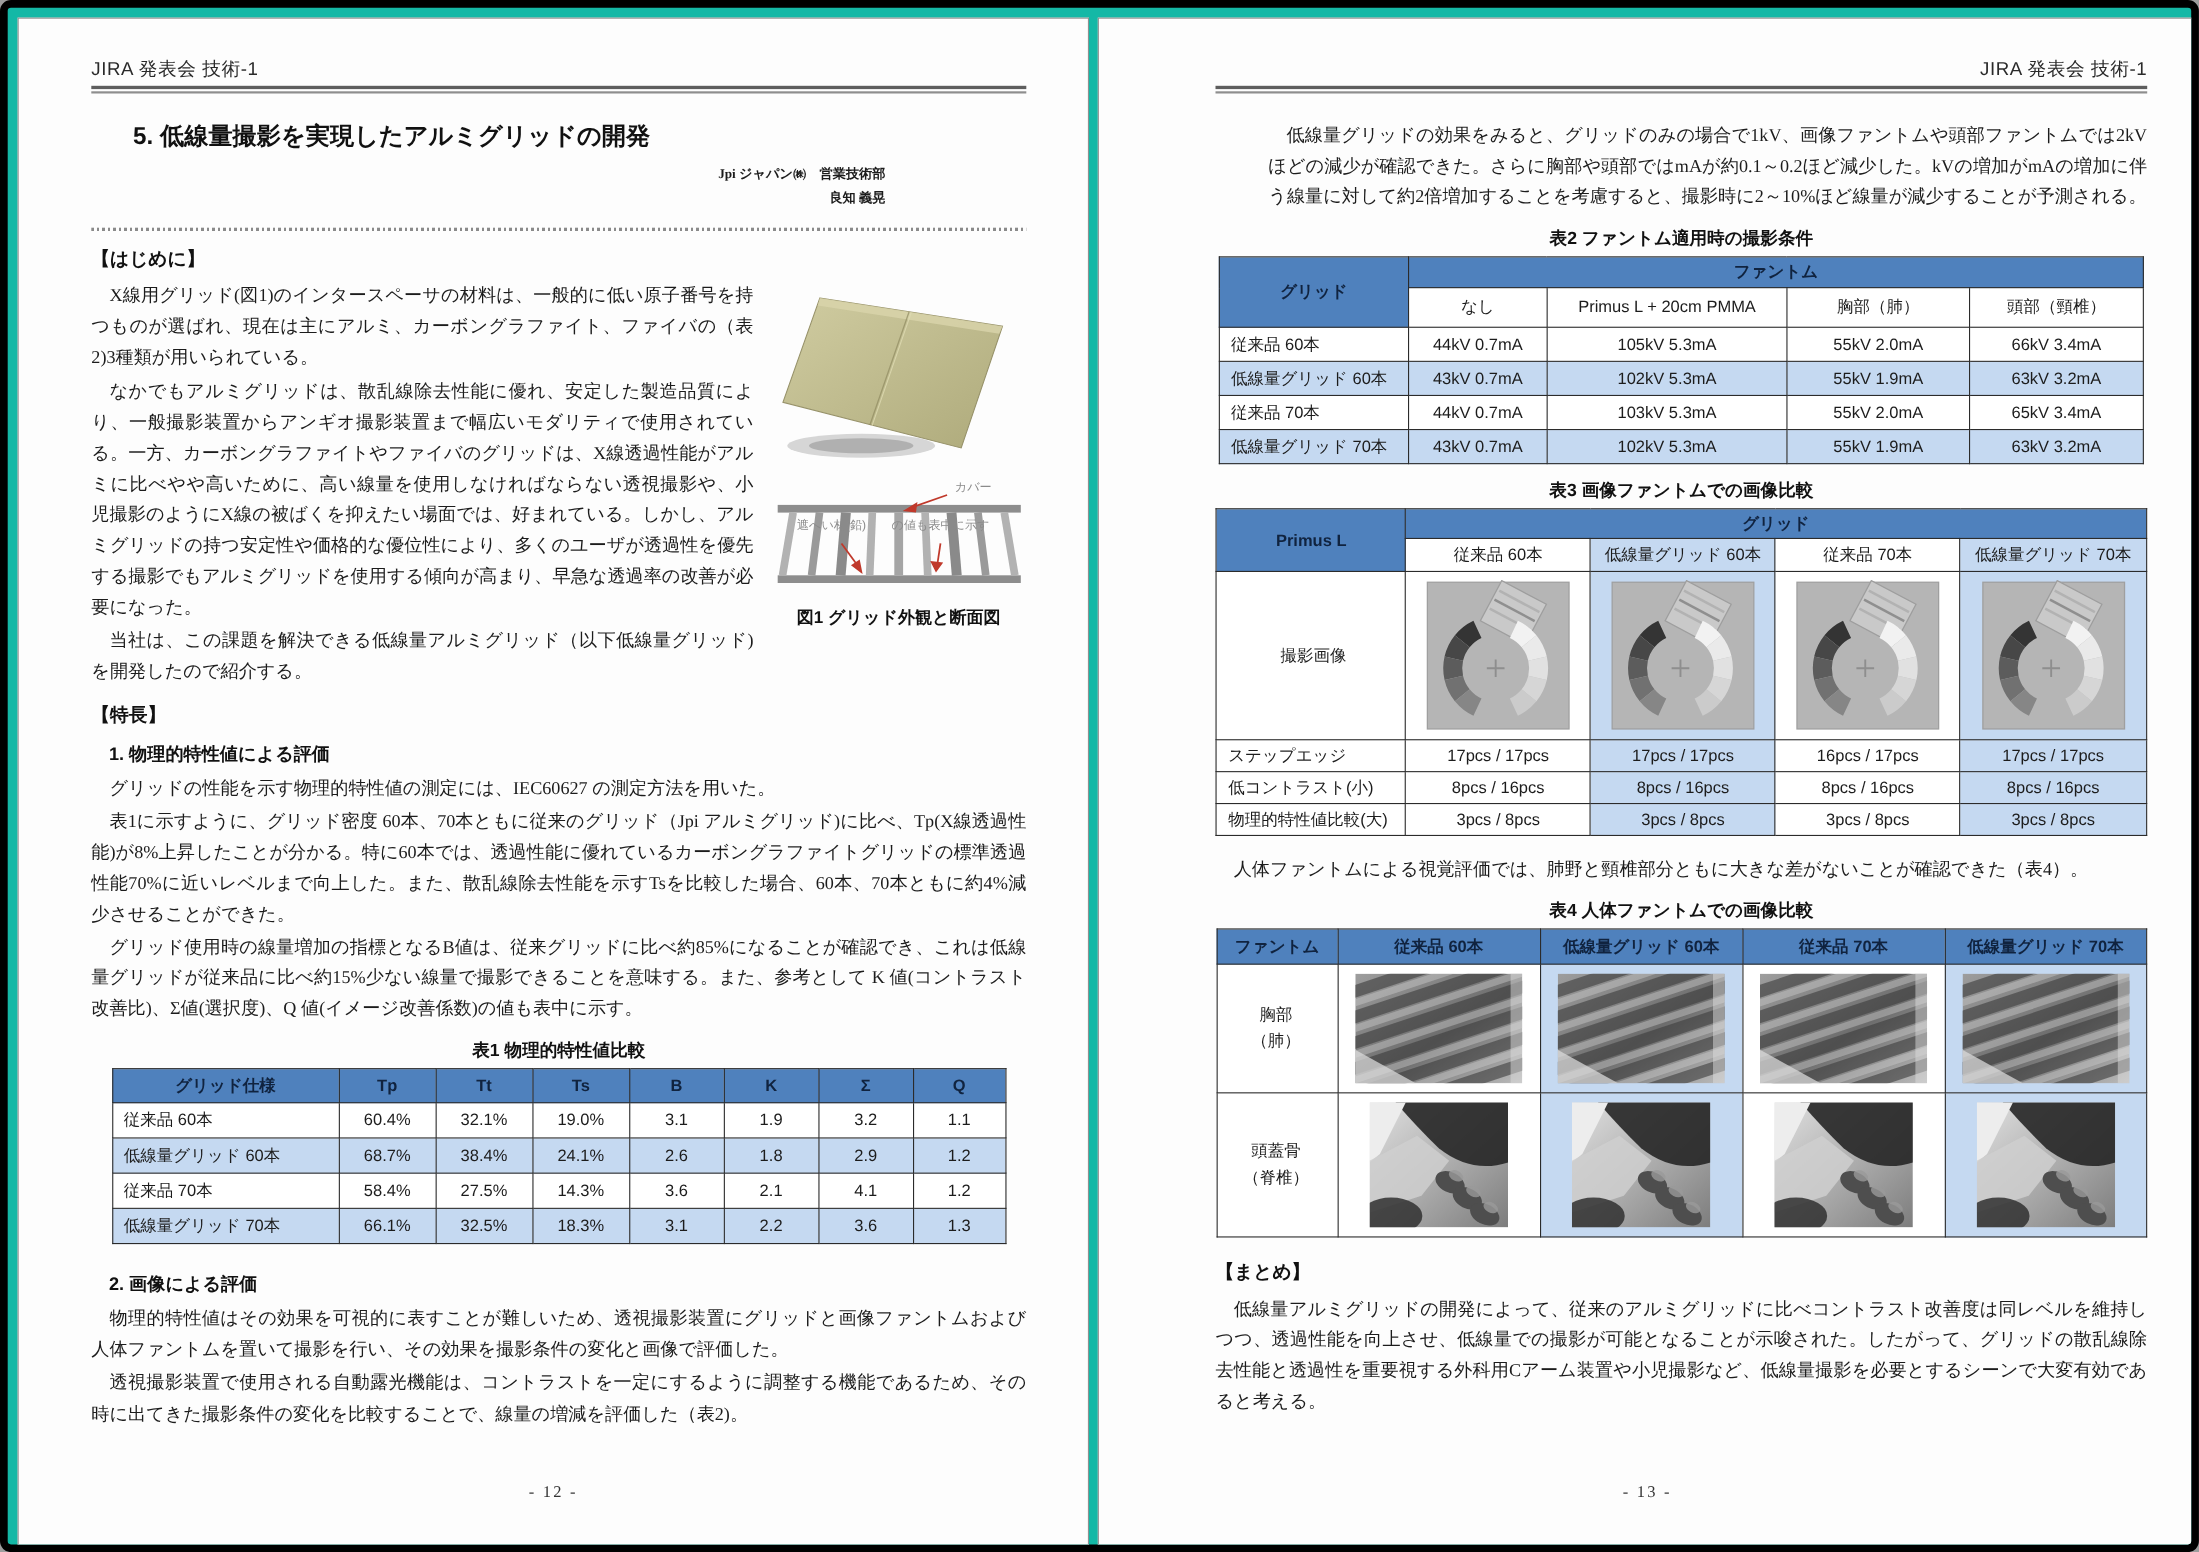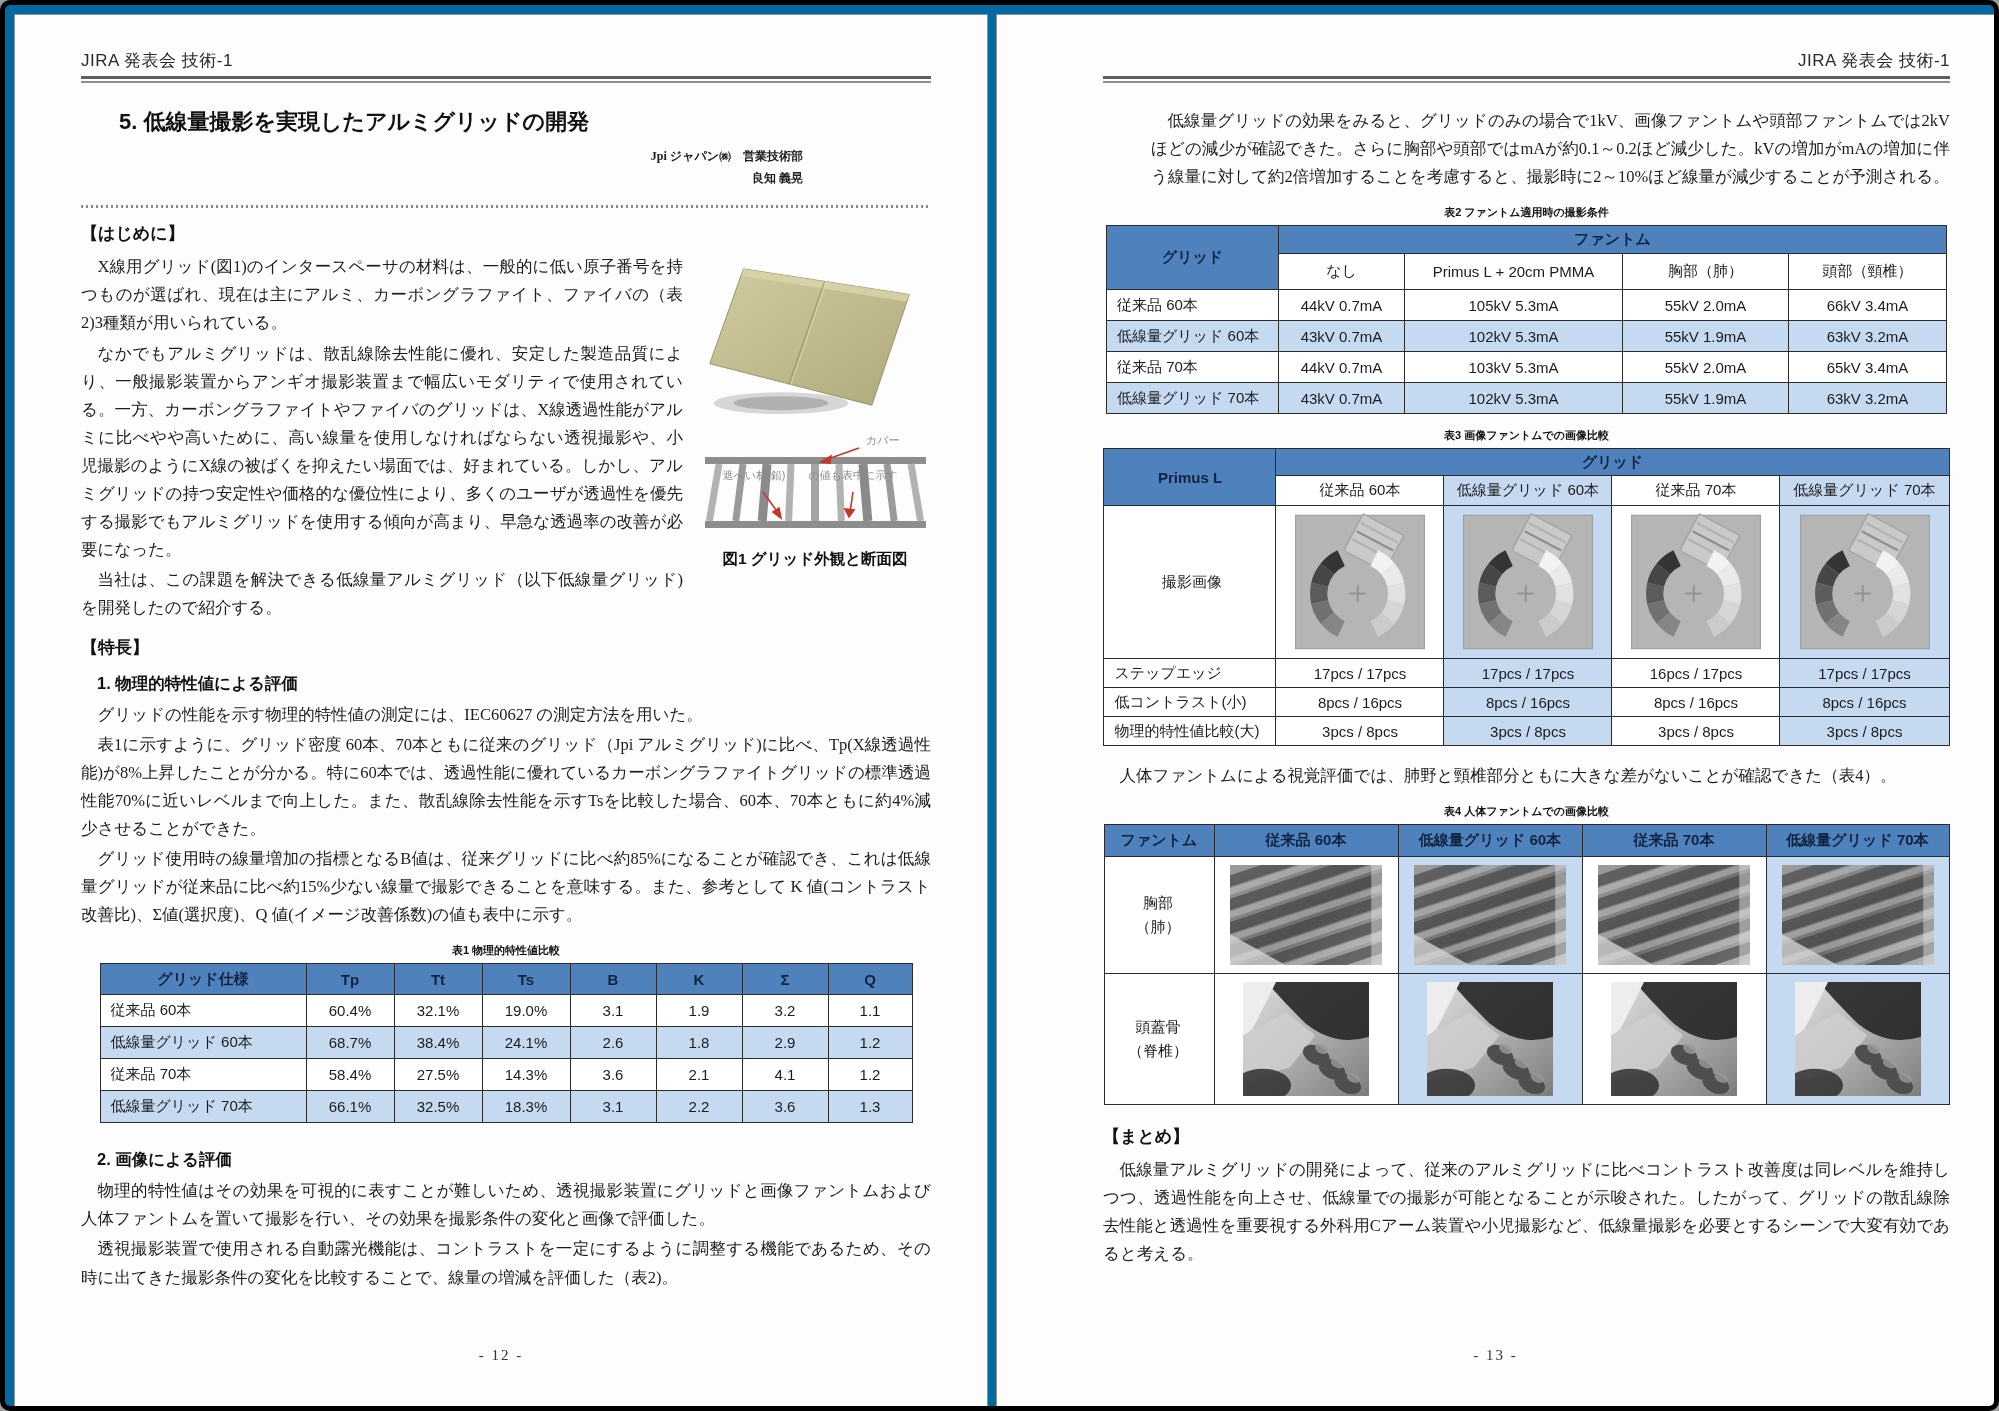--- a/index.html
+++ b/index.html
@@ -1,16 +1,16 @@
 <!DOCTYPE html>
 <html><head>
 <meta charset="utf-8">
 <style>
   html,body{margin:0;padding:0;background:#9d9d9d;}
-  .stage{position:relative;width:1999px;height:1411px;background:#0369a1;border:5px solid #000000;border-radius:10px;overflow:hidden;font-family:"Liberation Serif","DejaVu Serif",serif;color:#1c1c1c;box-sizing:border-box;}
+  .stage{position:relative;width:1999px;height:1411px;background:#14b8a6;border:7px solid #000000;border-radius:10px;overflow:hidden;font-family:"Liberation Serif","DejaVu Serif",serif;color:#1c1c1c;box-sizing:border-box;}
   .page{position:absolute;top:9px;height:1393px;background:#fdfdfd;border:1px solid #909090;box-sizing:border-box;overflow:hidden;}
   .page-left{left:9px;width:974px;}
   .page-right{left:991px;width:999px;}
   .inner{position:relative;height:100%;box-sizing:border-box;}
   .page-left .inner{padding:34px 56px 0 66px;}
   .page-right .inner{padding:34px 44px 0 106px;}
 
   .run-head{font-family:"Liberation Sans","DejaVu Sans",sans-serif;font-size:17px;letter-spacing:.5px;color:#2a2a2a;}
   .page-right .run-head{text-align:right;}
   .rule2{height:2px;border-top:3px solid #5e5e5e;border-bottom:2px solid #8e8e8e;margin-top:4px;}
@@ -29,21 +29,21 @@
   .plate-svg{width:226px;height:166px;display:block;margin:0 auto;}
   .cross-wrap{position:relative;width:225px;height:104px;margin:14px auto 0;}
   .cross-svg{width:225px;height:104px;display:block;}
   .cross-label{position:absolute;font-size:11px;color:#8b8b8b;font-family:"Liberation Sans","DejaVu Sans",sans-serif;white-space:nowrap;}
   .lbl-cover{top:-2px;right:28px;}
   .lbl-shield{top:33px;left:20px;}
   .lbl-spacer{top:33px;left:106px;}
   .fig-caption{text-align:center;font-weight:bold;font-size:15.5px;margin-top:10px;color:#111;font-family:"Liberation Sans","DejaVu Sans",sans-serif;}
 
   
-  .tbl-caption{text-align:center;font-weight:bold;font-size:11px;margin-top:14px;color:#111;font-family:"Liberation Sans","DejaVu Sans",sans-serif;}
+  .tbl-caption{text-align:center;font-weight:bold;font-size:16px;margin-top:14px;color:#111;font-family:"Liberation Sans","DejaVu Sans",sans-serif;}
   table{border-collapse:collapse;margin:5px auto 0;font-family:"Liberation Sans","DejaVu Sans",sans-serif;table-layout:fixed;}
   th,td{border:1.5px solid #2b2b2b;font-size:15px;padding:2px 6px;box-sizing:border-box;}
   th.hdr{background:#4f81bd;color:#10233f;font-weight:bold;}
   th.sub{background:#fff;font-weight:normal;}
   td{text-align:center;background:#fff;}
   td.lbl{text-align:left;padding-left:10px;}
   .row-hl td{background:#c5d9f1;}
   th.c-hl,td.c-hl{background:#c5d9f1;}
   .t1 th{height:31px;} .t1 td{height:32px;}
   .t2 td{height:31px;} .t2 th{height:28px;} .t2 th.sub{height:36px;}

